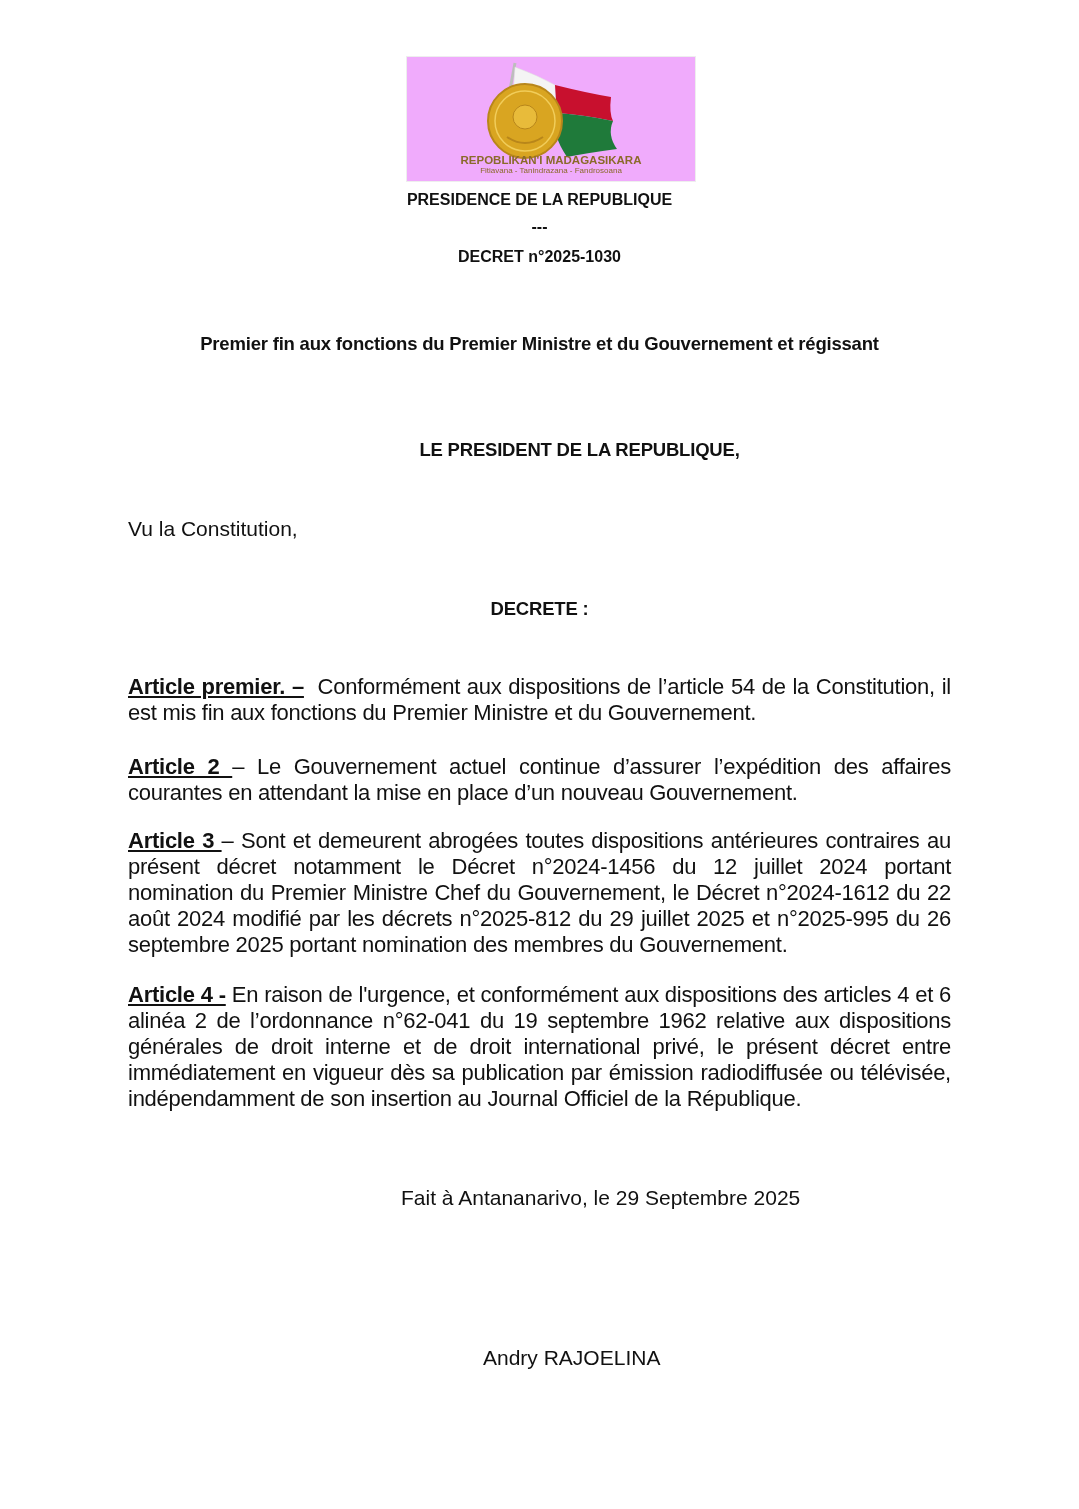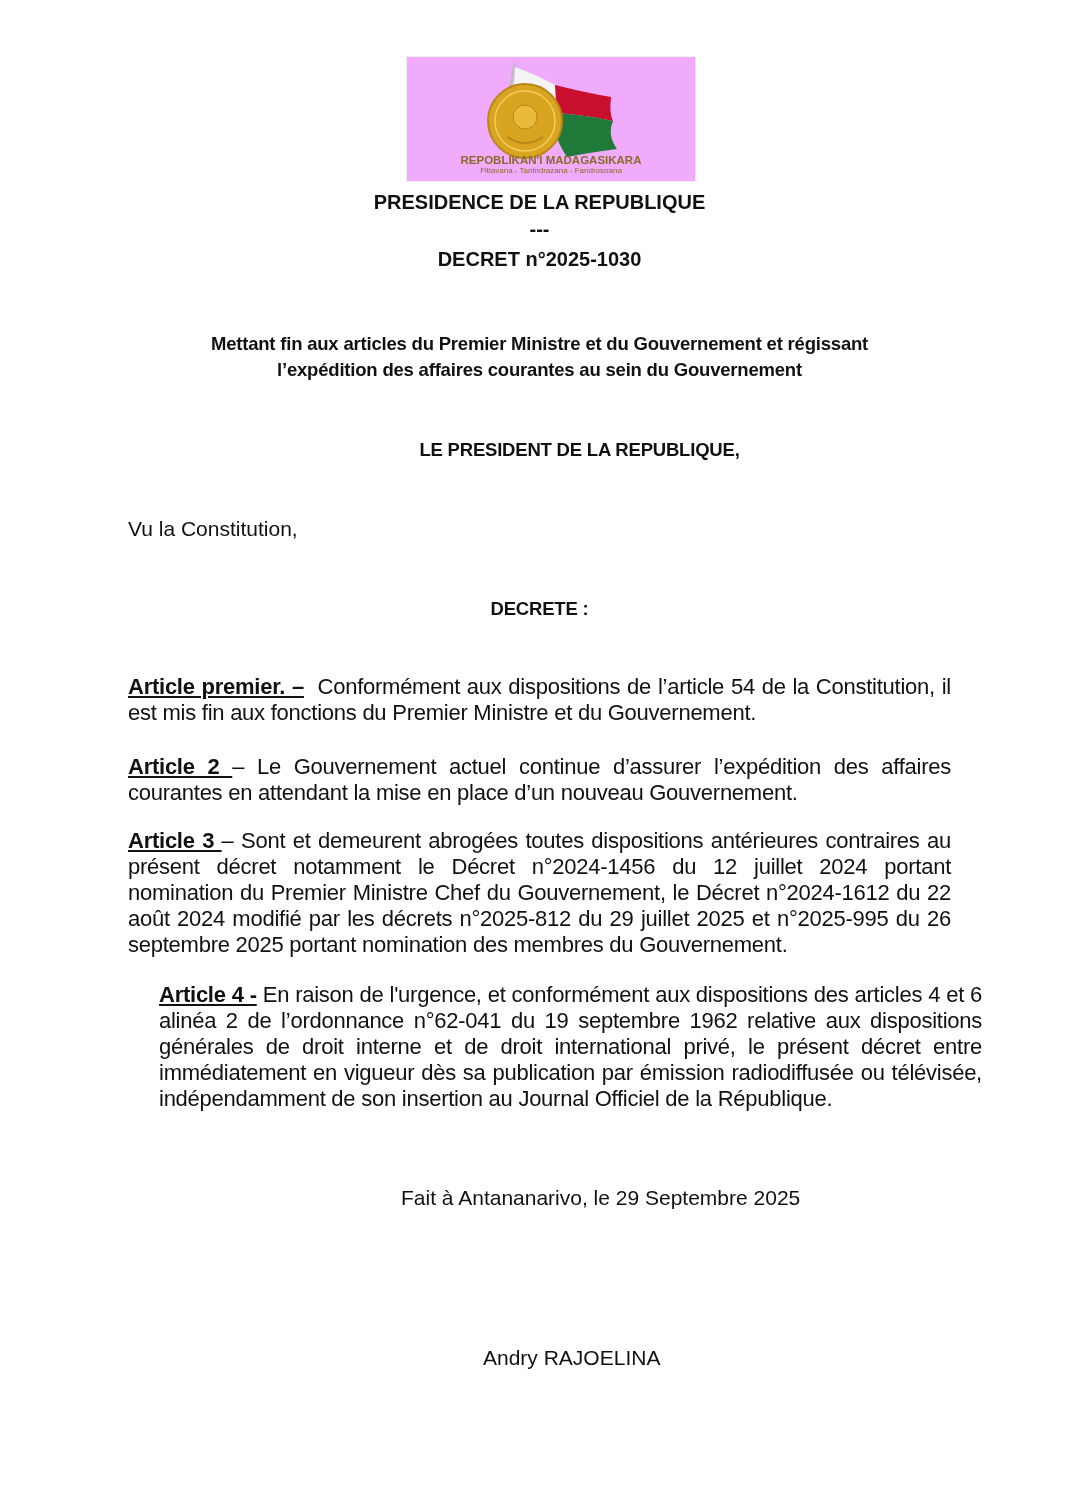--- a/index.html
+++ b/index.html
@@ -3,21 +3,21 @@
 <meta charset="utf-8">
 <style>
   html, body { margin:0; padding:0; background:#ffffff; }
   body { width:1079px; height:1509px; position:relative; overflow:hidden;
          font-family:"Liberation Sans", sans-serif; color:#111; }
   .abs { position:absolute; }
   .center { left:0; width:1079px; text-align:center; }
   .bold { font-weight:normal; }
   .logo { left:406px; top:56px; width:288px; height:124px; border:1px solid #eee; background:#f0abfc; }
   .logo svg { display:block; }
-  .hdr { font-size:20px; font-weight:bold;text-align:center; }
+  .hdr { font-size:16px; font-weight:bold;text-align:center; }
   .title { font-size:18.5px; font-weight:bold; line-height:26px; font-family:"Liberation Sans", sans-serif; letter-spacing:-0.2px; }
   .body { font-size:21px; line-height:26px; }
   .para { left:128px; width:823px; text-align:justify; font-size:22px; line-height:26px; letter-spacing:-0.25px; }
   .art-label { font-weight:bold; text-decoration:underline; }
 </style>
 </head>
 <body>
 
 <div class="abs logo">
   <svg width="288" height="124" viewBox="0 0 288 124">
@@ -38,38 +38,37 @@
     <text x="144" y="107" text-anchor="middle" font-family="Liberation Sans, sans-serif" font-weight="bold" font-size="11.5" fill="#8a6a2a">REPOBLIKAN'I MADAGASIKARA</text>
     <text x="144" y="116" text-anchor="middle" font-family="Liberation Sans, sans-serif" font-size="8" fill="#8a6a2a">Fitiavana - Tanindrazana - Fandrosoana</text>
   </svg>
 </div>
 
 <div class="abs center hdr" style="top:191px;">PRESIDENCE DE LA REPUBLIQUE</div>
 <div class="abs center hdr" style="top:218px;">---</div>
 <div class="abs center hdr" style="top:248px;">DECRET n°2025-1030</div>
 
 <div class="abs center title" style="top:331px;">
-  <div>Mettant fin aux articles du Premier Ministre et du Gouvernement et régissant</div>
-  <div>l’expédition des affaires courantes au sein du Gouvernement</div>
+  <div>Premier fin aux fonctions du Premier Ministre et du Gouvernement et régissant</div>
 </div>
 
 <div class="abs center title" style="top:437px; left:0;margin-left:40px;">LE PRESIDENT DE LA REPUBLIQUE,</div>
 <div class="abs body" style="top:516px; left:128px;">Vu la Constitution,</div>
 <div class="abs center title" style="top:596px;">DECRETE :</div>
 
 <div class="abs para" style="top:674px;">
   <span class="art-label">Article premier. –</span><span style="white-space:pre-wrap;">  Conformément aux dispositions de l’article 54 de la Constitution, il est mis fin aux fonctions du Premier Ministre et du Gouvernement.</span>
 </div>
 
 <div class="abs para" style="top:754px;">
   <span class="art-label">Article 2 </span><span>– Le Gouvernement actuel continue d’assurer l’expédition des affaires courantes en attendant la mise en place d’un nouveau Gouvernement.</span>
 </div>
 
 <div class="abs para" style="top:828px;">
   <span class="art-label">Article 3 </span><span>– Sont et demeurent abrogées toutes dispositions antérieures contraires au présent décret notamment le Décret n°2024-1456 du 12 juillet 2024 portant nomination du Premier Ministre Chef du Gouvernement, le Décret n°2024-1612 du 22 août 2024 modifié par les décrets n°2025-812 du 29 juillet 2025 et n°2025-995 du 26 septembre 2025 portant nomination des membres du Gouvernement.</span>
 </div>
 
-<div class="abs para" style="top:982px;margin-left:31px;">
+<div class="abs para" style="top:982px;">
   <span class="art-label">Article 4 -</span><span> En raison de l'urgence, et conformément aux dispositions des articles 4 et 6 alinéa 2 de l’ordonnance n°62-041 du 19 septembre 1962 relative aux dispositions générales de droit interne et de droit international privé, le présent décret entre immédiatement en vigueur dès sa publication par émission radiodiffusée ou télévisée, indépendamment de son insertion au Journal Officiel de la République.</span>
 </div>
 
 <div class="abs body" style="top:1185px; left:401px;">Fait à Antananarivo, le 29 Septembre 2025</div>
 <div class="abs body bold" style="top:1345px; left:483px;">Andry RAJOELINA</div>
 
 </body></html>

